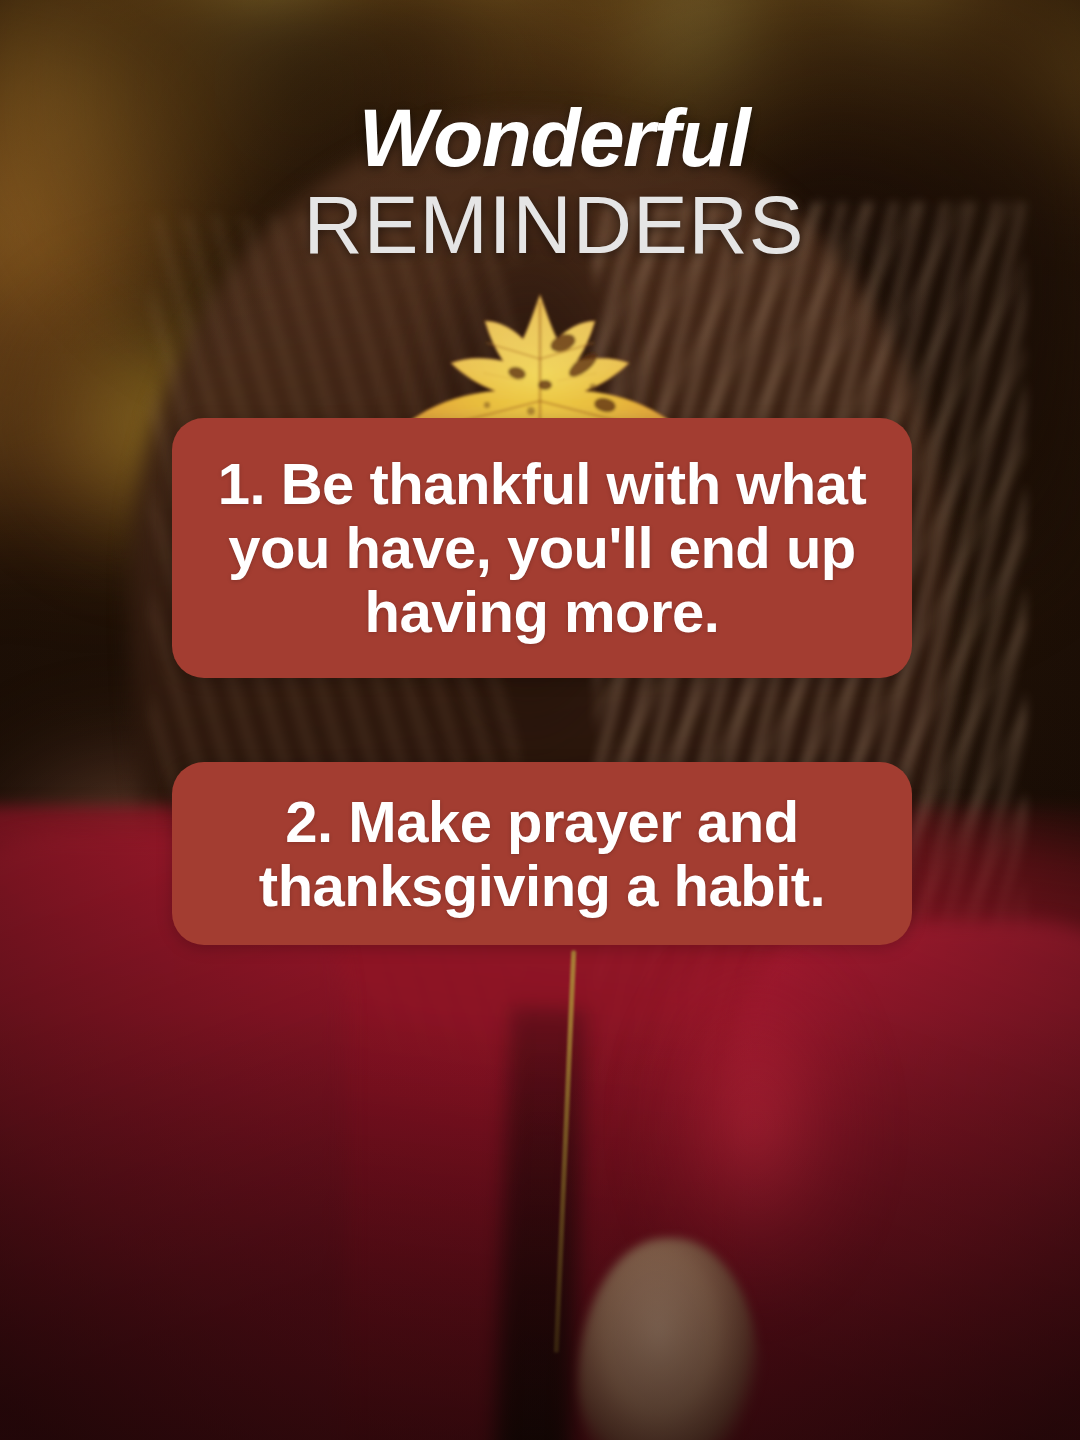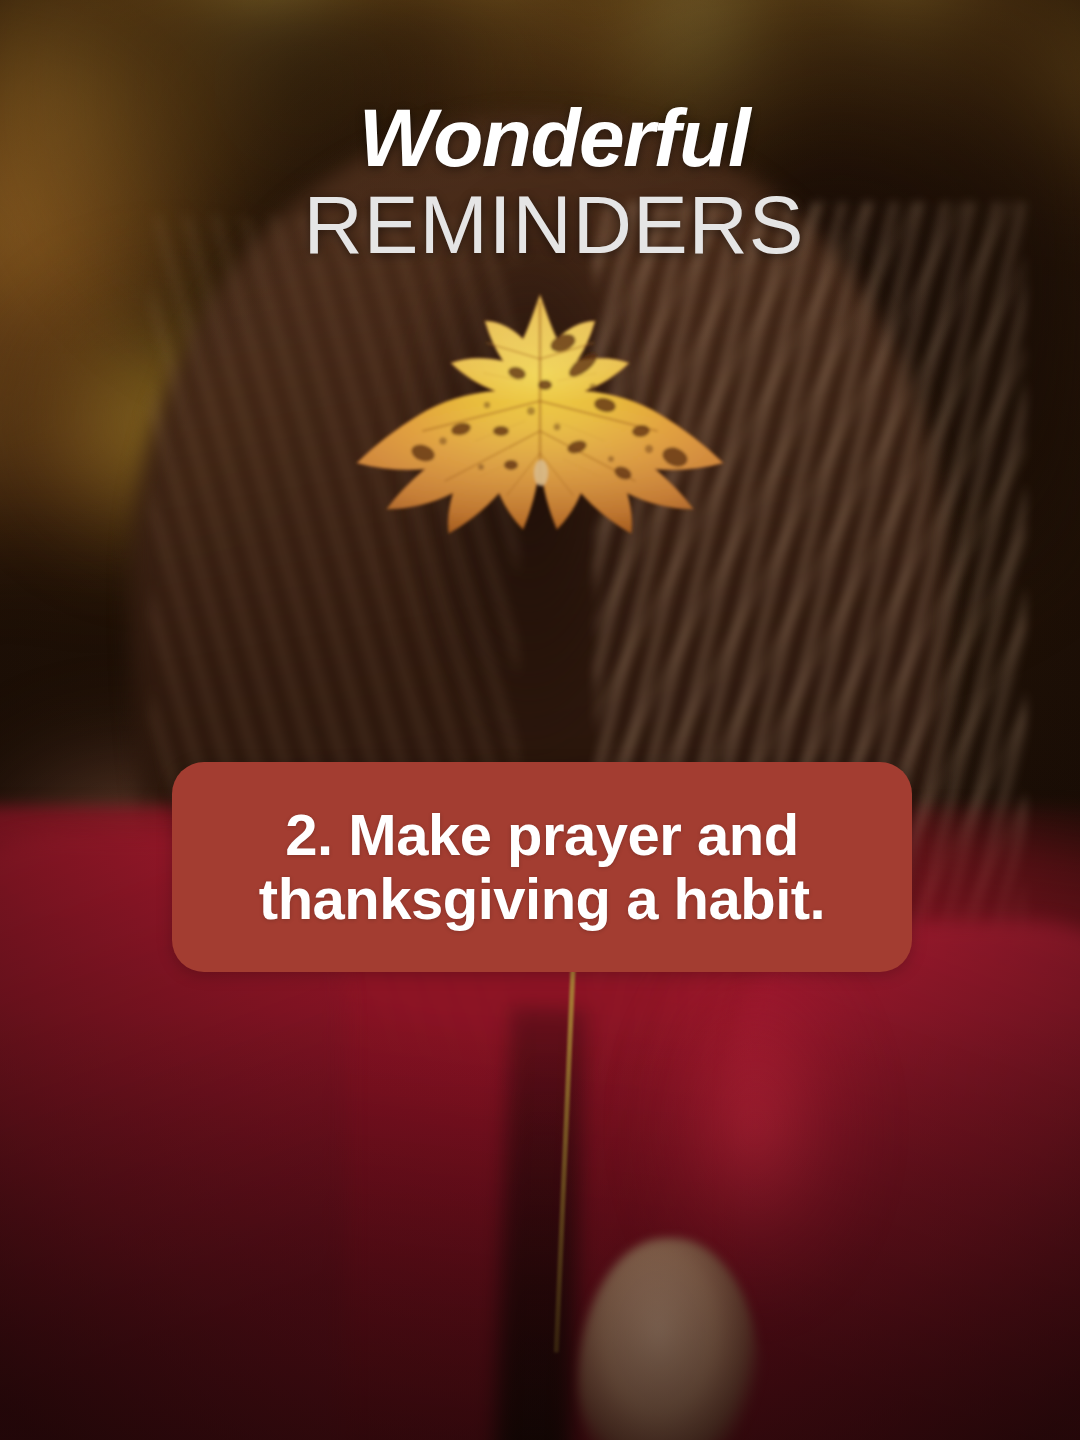--- a/index.html
+++ b/index.html
@@ -309,21 +309,21 @@
     font-family:"Liberation Sans", sans-serif;
     font-weight:bold;
     font-size:58px;
     line-height:1.10;
     letter-spacing:-0.5px;
     padding:0 18px;
     text-shadow:0 1px 4px rgba(0,0,0,.18);
   }
 
   #card-1 { left:172px; top:418px;  width:740px; height:260px; }
-  #card-2 { left:172px; top:762px;  width:740px; height:210px; }
+  #card-2 { left:172px; top:762px;  width:740px; height:183px; }
   #card-3 { left:172px; top:1018px; width:734px; height:254px; }
 </style>
 </head>
 <body>
 
 <div id="poster">
 
   <div class="photo">
     <div class="bg-base"></div>
     <div class="bokeh-top"></div>
@@ -485,20 +485,23 @@
     <div class="grade"></div>
   </div>
 
   <div class="title-block">
     <span class="title-line1">Wonderful</span>
     <span class="title-line2">REMINDERS</span>
   </div>
 
   <div class="cards">
 
+    <div class="card" id="card-1">
+      <span class="card-text">1. Be thankful with what you have, you'll end up having more.</span>
+    </div>
 
     <div class="card" id="card-2">
       <span class="card-text">2. Make prayer and thanksgiving a habit.</span>
     </div>
 
 
   </div>
 
 </div>
 

